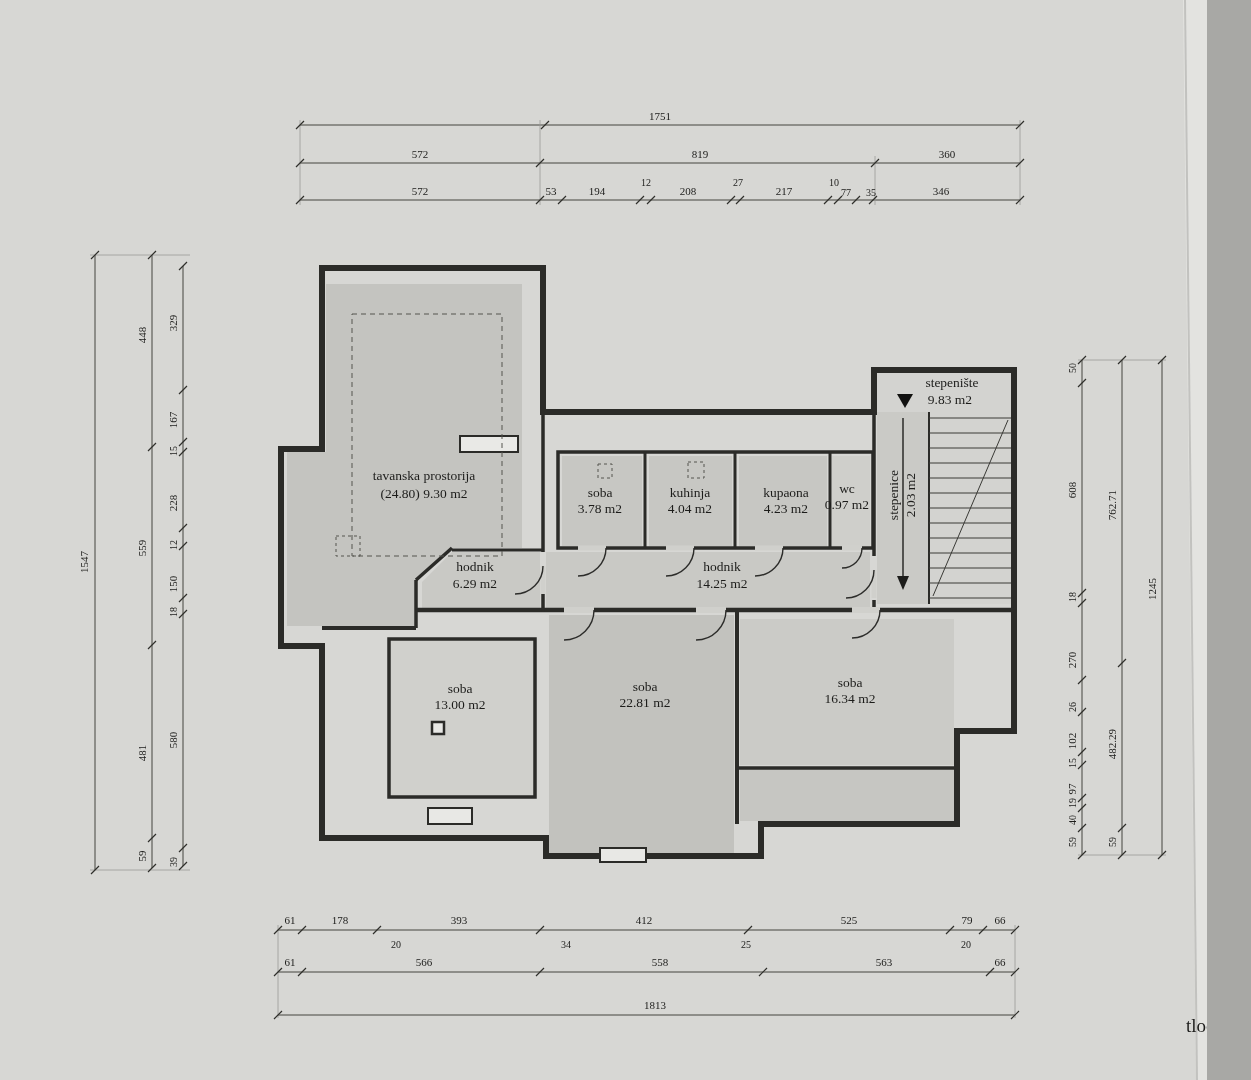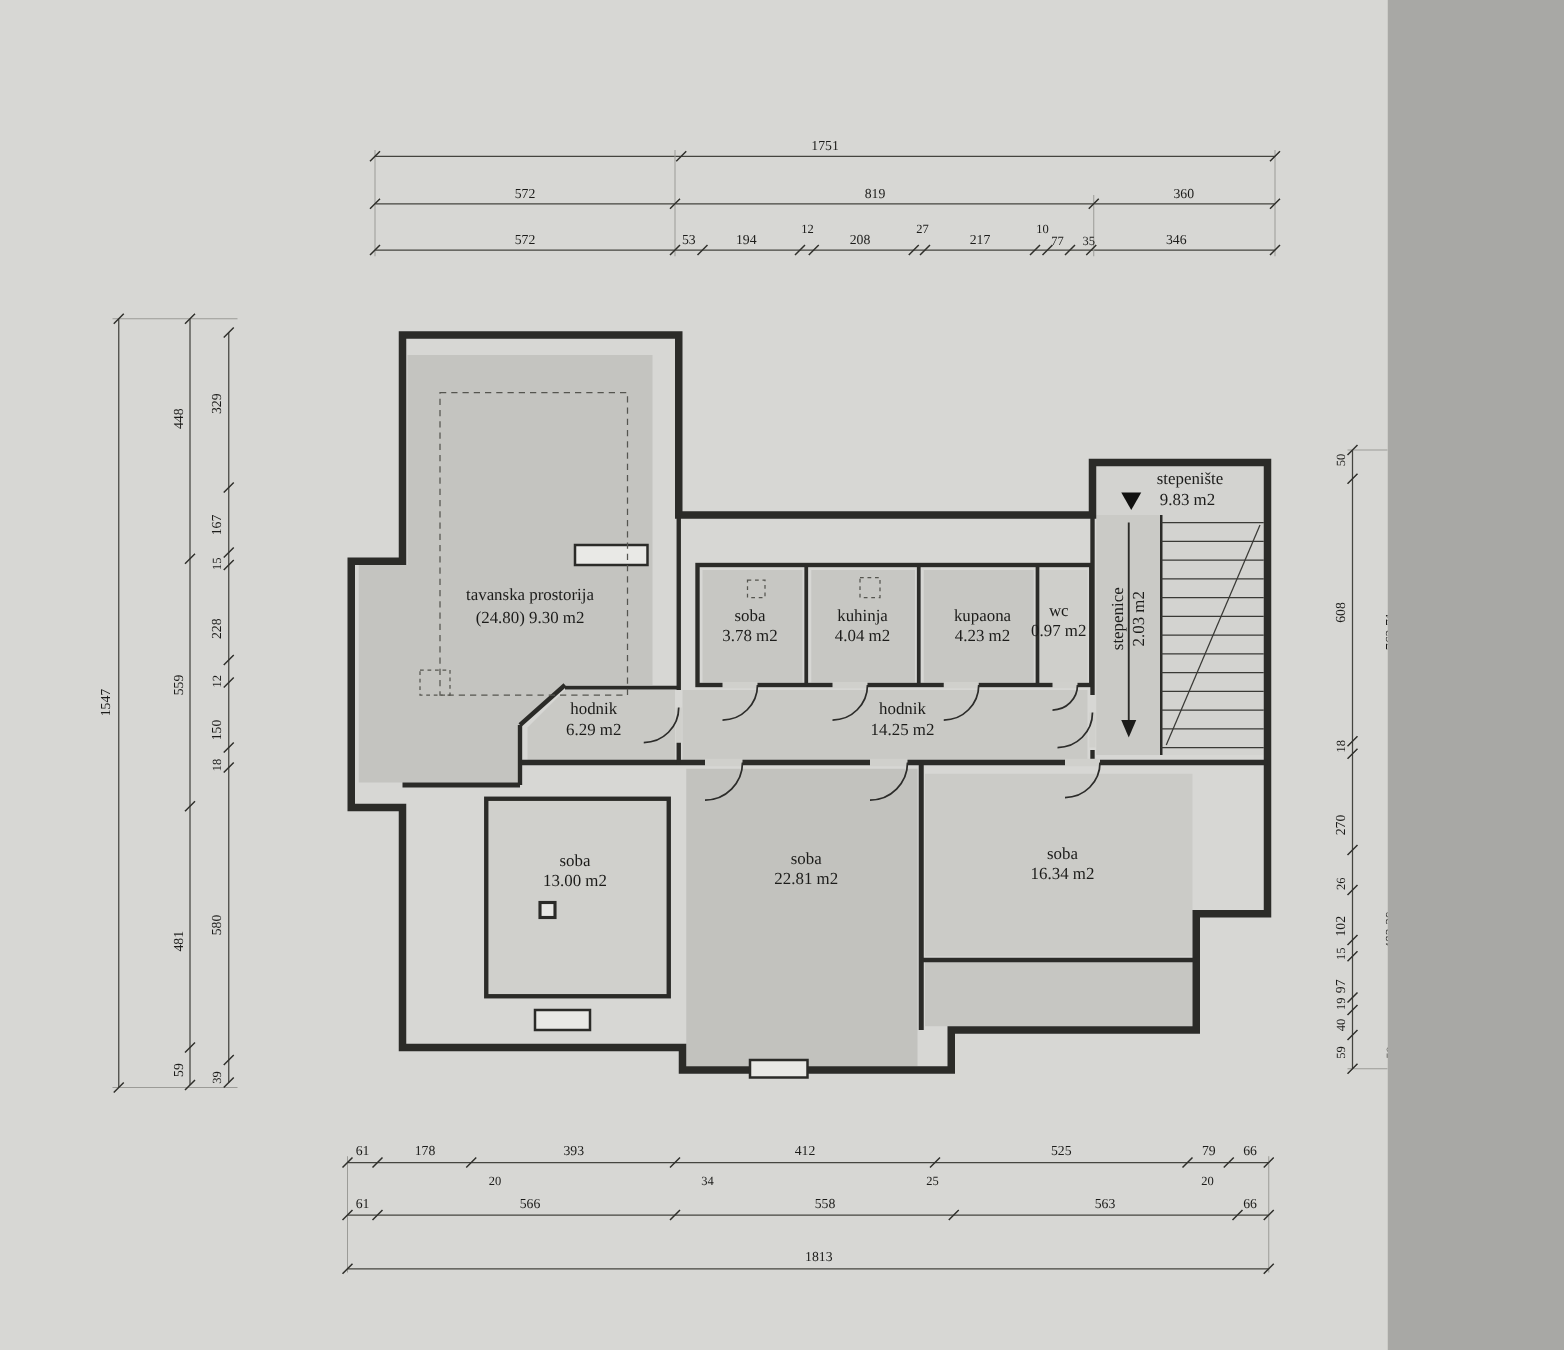--- a/index.html
+++ b/index.html
@@ -1,16 +1,16 @@
 <!DOCTYPE html>
 <html><head>
 <meta charset="utf-8">
 <style>
   html,body{margin:0;padding:0;background:#a8a8a5;}
-  .page{position:relative;width:1110px;height:1080px;background:#d7d7d4;overflow:hidden;
+  .page{position:relative;width:1207px;height:1080px;background:#d7d7d4;overflow:hidden;
         font-family:"Liberation Serif",serif;}
   svg{position:absolute;left:0;top:0;}
   text{fill:#1c1c1a;}
   .dim{font:11px "Liberation Serif",serif;}
   .dim-sm{font:10px "Liberation Serif",serif;}
   .room{font:13.5px "Liberation Serif",serif;}
   .caption{font:19px "Liberation Serif",serif;}
 </style>
 </head>
 <body>

